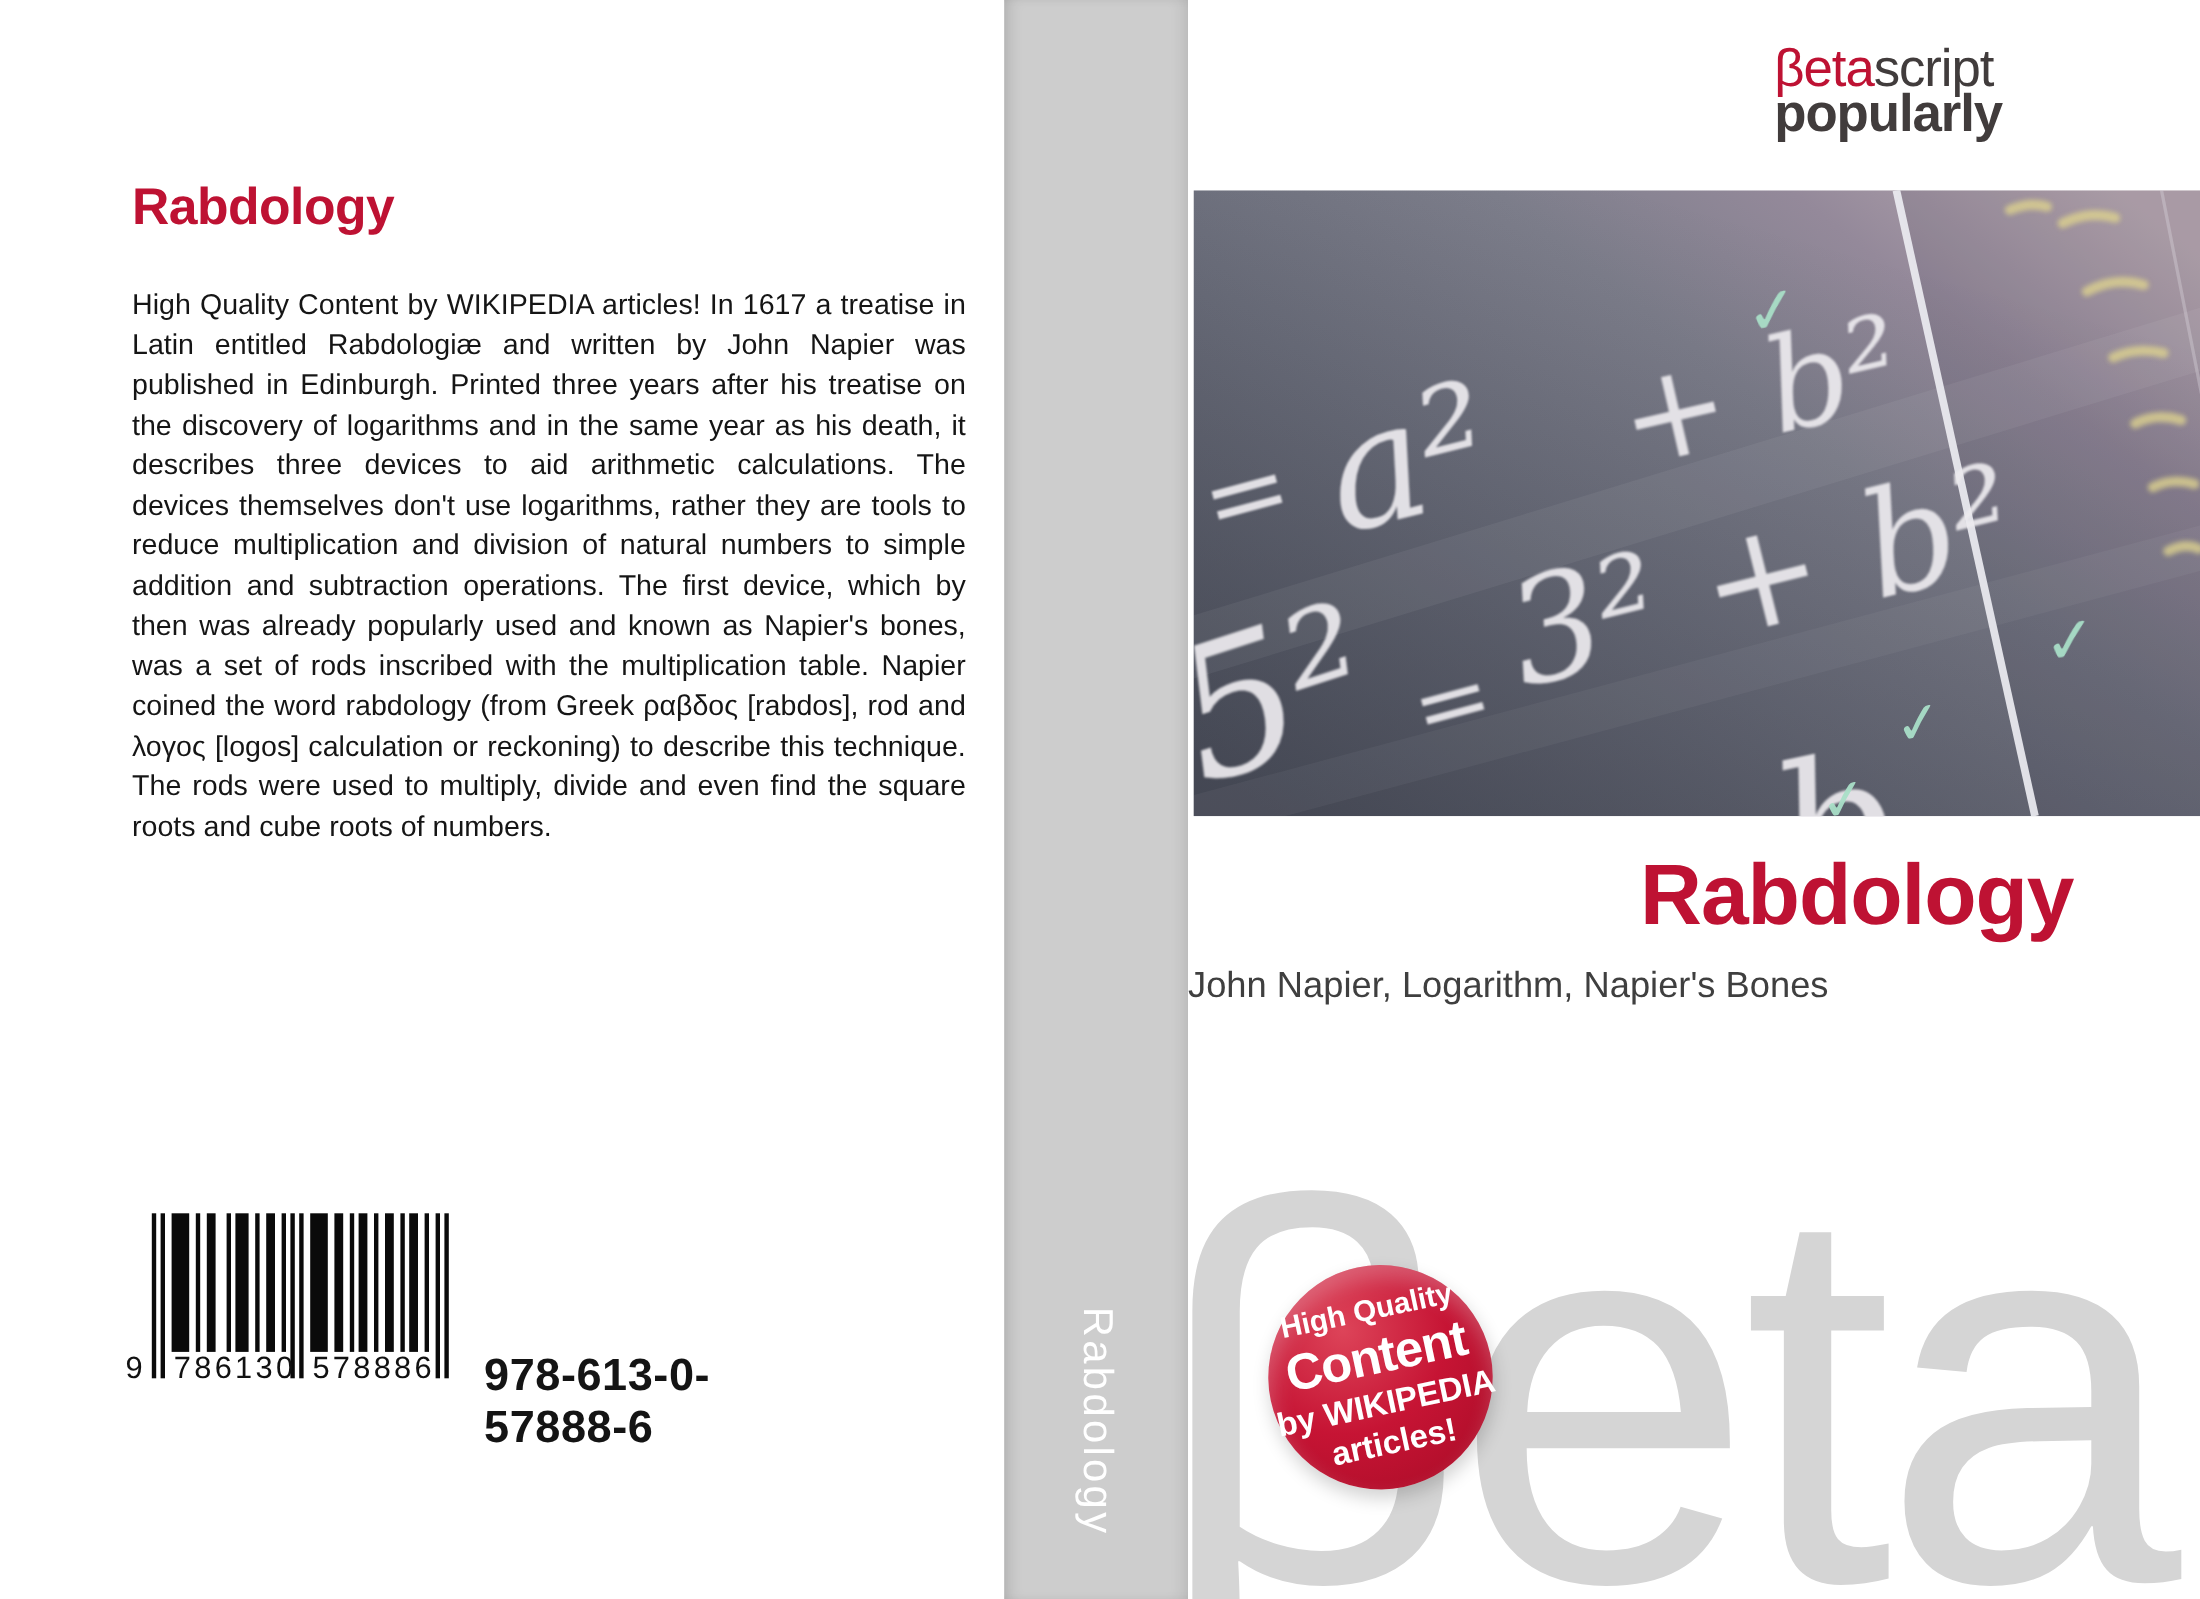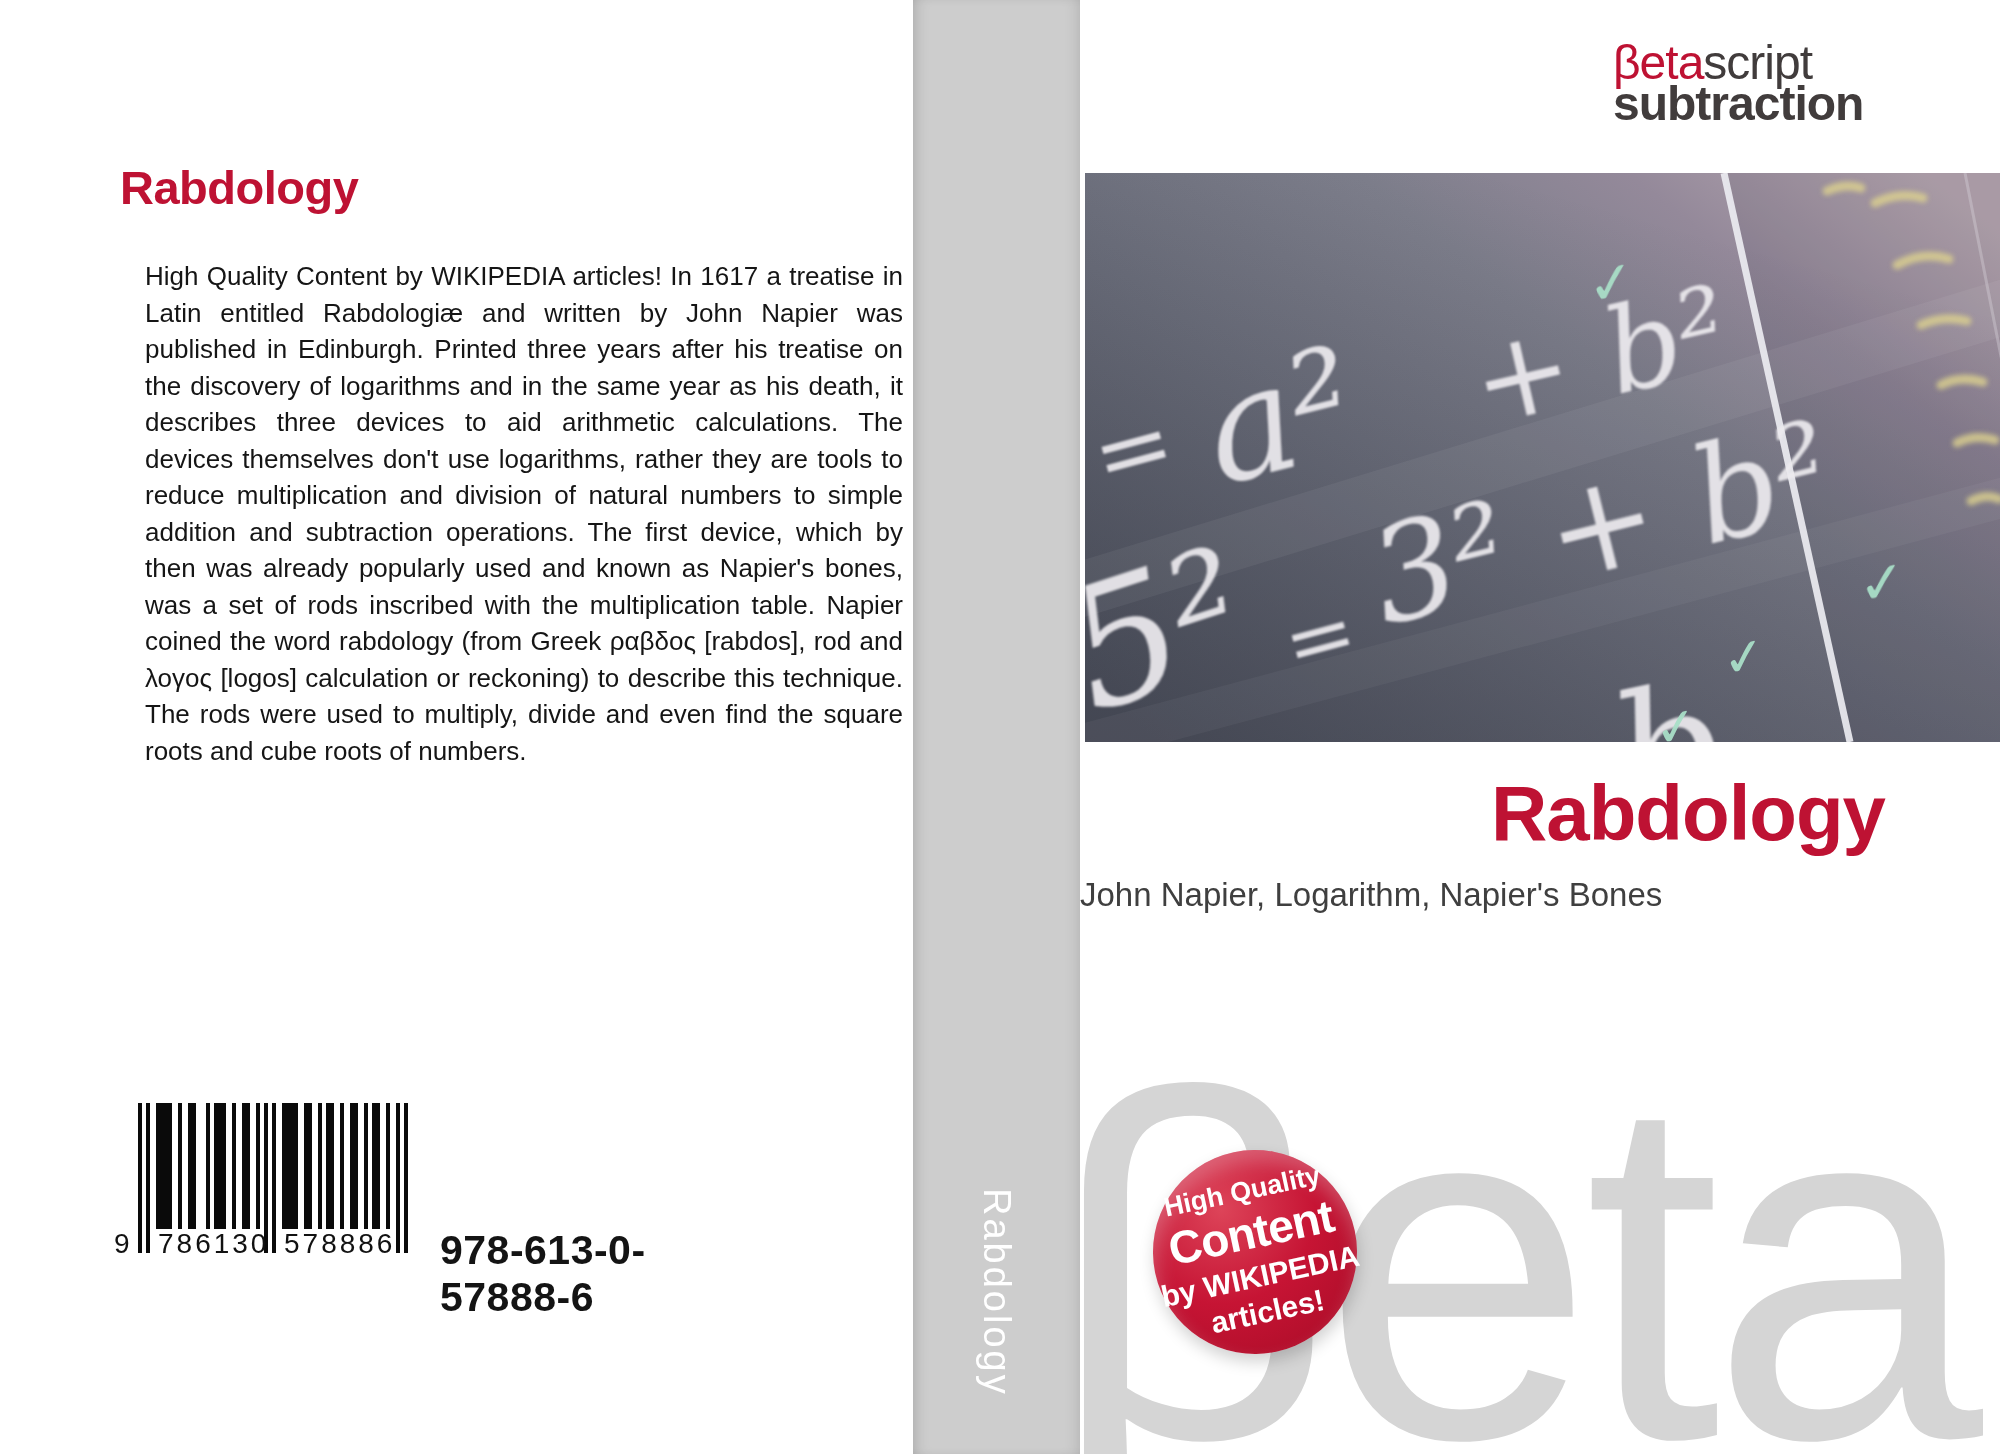--- a/index.html
+++ b/index.html
@@ -9,21 +9,21 @@
   }
   
   .back-cover{position:absolute;left:0;top:0;width:913px;height:1454px;background:#ffffff;}
   .back-title{
     position:absolute;left:120px;top:160px;margin:0;
     font-size:47px;font-weight:700;color:#be1233;letter-spacing:-0.5px;
   }
   .back-body{
     position:absolute;left:120px;top:232px;width:758px;
     font-size:26px;line-height:36.5px;color:#151515;
-    text-align:justify;text-justify:inter-word;margin-left:25px;
+    text-align:justify;text-justify:inter-word;
   }
   .barcode-wrap{position:absolute;left:110px;top:1095px;width:600px;height:180px;}
   .barcode-svg{position:absolute;left:0;top:0;}
   .isbn-text{
     position:absolute;left:330px;top:132px;
     font-size:41px;font-weight:700;color:#141414;letter-spacing:0.5px;
   }
   
   .spine{
     position:absolute;left:913px;top:0;width:167px;height:1454px;background:#cdcdcd;
@@ -128,21 +128,21 @@
   <section class="spine">
     <div class="spine-title-wrap">
       <span class="spine-title">Rabdology</span>
     </div>
   </section>
 
   <section class="front-cover">
 
     <div class="logo">
       <div class="l1"><span class="beta">βeta</span><span class="dark">script</span></div>
-      <div class="l2 dark">subtraction</div>
+      <div class="l2 dark">popularly</div>
     </div>
 
     <svg class="cover-photo" viewBox="0 0 915 569" preserveAspectRatio="none" aria-hidden="true">
       <defs>
         <linearGradient id="bgG" x1="0" y1="0.9" x2="1" y2="0.1">
           <stop offset="0" stop-color="#565a66"></stop>
           <stop offset="0.38" stop-color="#6e717e"></stop>
           <stop offset="0.62" stop-color="#7e7f8c"></stop>
           <stop offset="0.80" stop-color="#94899a"></stop>
           <stop offset="1" stop-color="#b8a8b1"></stop>

